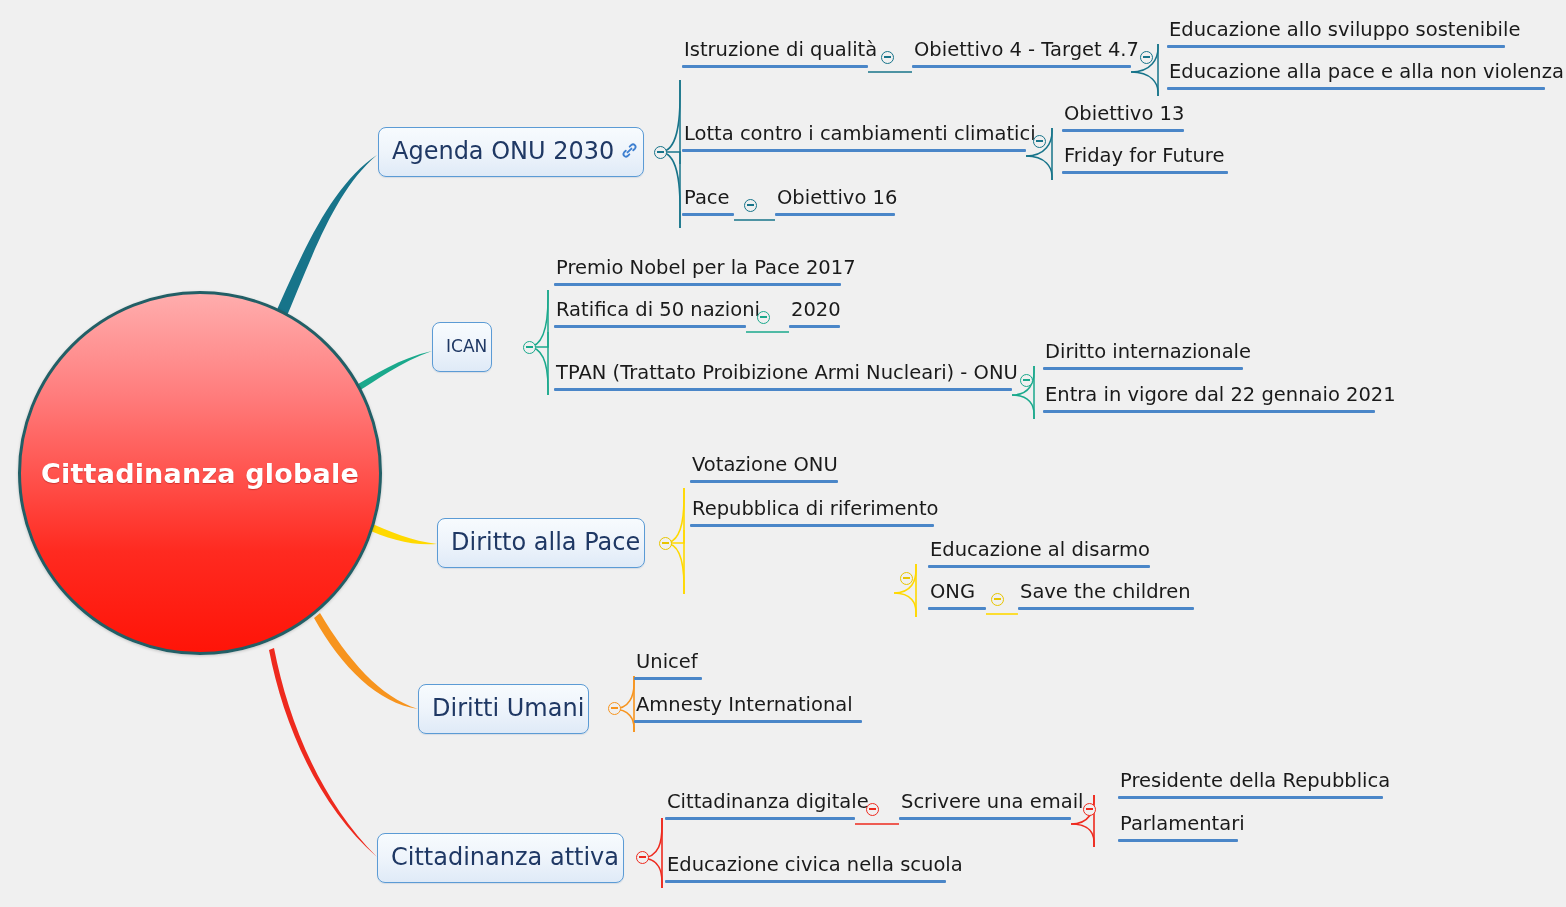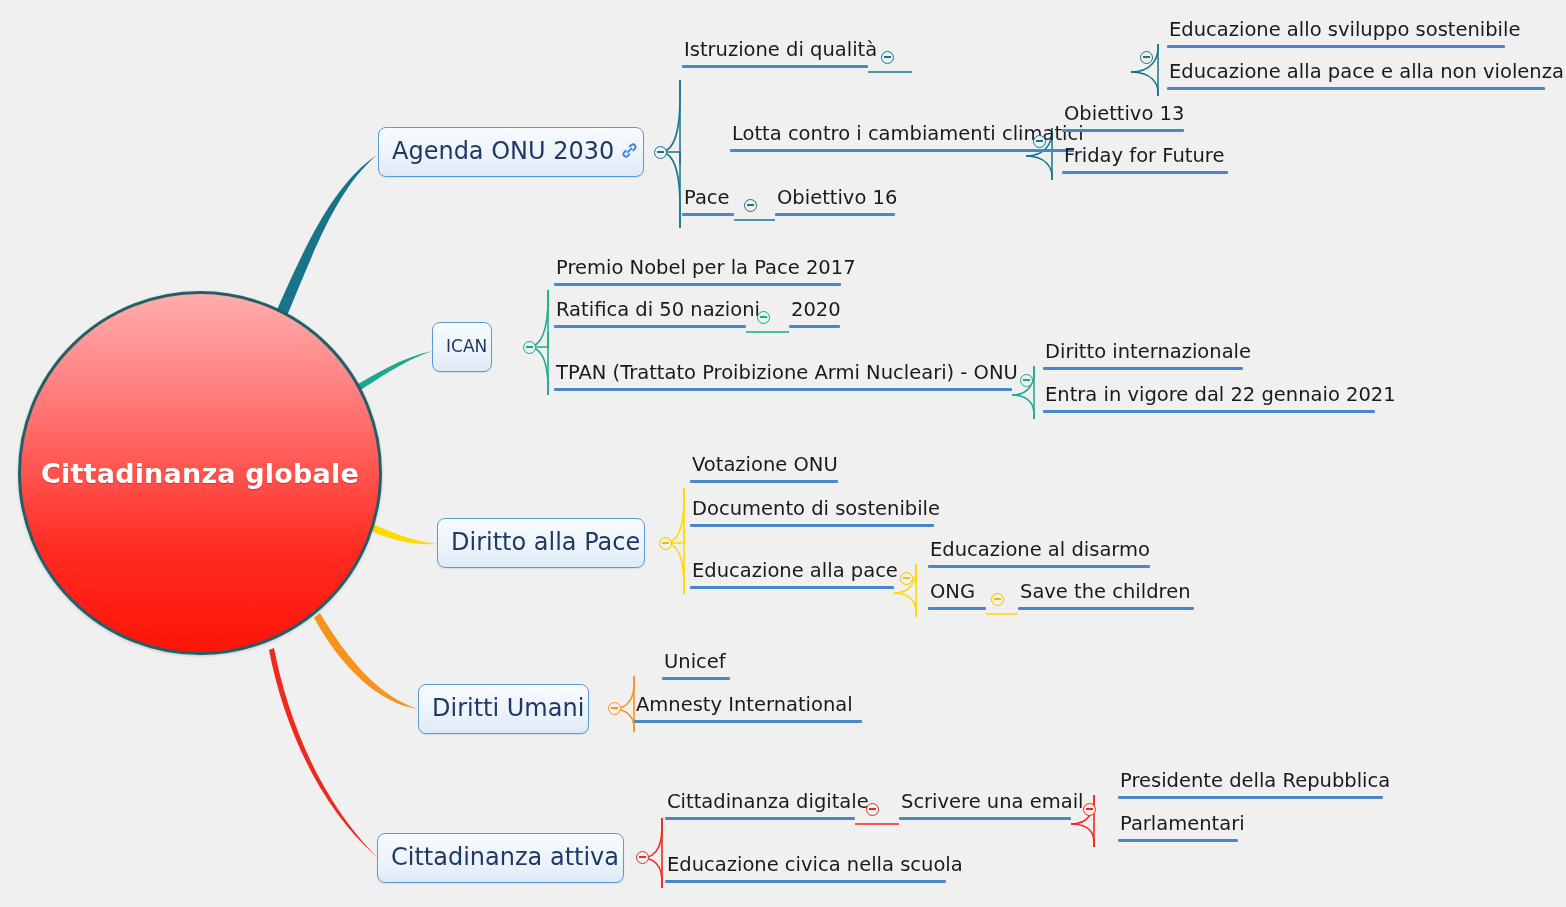--- a/index.html
+++ b/index.html
@@ -198,32 +198,36 @@
 
   <div class="boxnode" style="left:418px;top:684px;height:50px;">
     <span class="txt">Diritti Umani</span>
   </div>
 
   <div class="unode" style="left:682px;top:40px;">
     <span class="ulabel">Istruzione di qualità</span>
     <span class="uline" style="width:186px;"></span>
   </div>
 
+  <div class="unode" style="left:912px;top:40px;">
+    <span class="ulabel">Obiettivo 4 - Target 4.7</span>
+    <span class="uline" style="width:219px;"></span>
+  </div>
 
   <div class="unode" style="left:1167px;top:20px;">
     <span class="ulabel">Educazione allo sviluppo sostenibile</span>
     <span class="uline" style="width:338px;"></span>
   </div>
 
   <div class="unode" style="left:1167px;top:62px;">
     <span class="ulabel">Educazione alla pace e alla non violenza</span>
     <span class="uline" style="width:378px;"></span>
   </div>
 
-  <div class="unode" style="left:682px;top:124px;padding-left:48px;">
+  <div class="unode" style="left:682px;top:124px;">
     <span class="ulabel">Lotta contro i cambiamenti climatici</span>
     <span class="uline" style="width:344px;"></span>
   </div>
 
   <div class="unode" style="left:1062px;top:104px;">
     <span class="ulabel">Obiettivo 13</span>
     <span class="uline" style="width:122px;"></span>
   </div>
 
   <div class="unode" style="left:1062px;top:146px;">
@@ -270,45 +274,41 @@
     <span class="ulabel">Entra in vigore dal 22 gennaio 2021</span>
     <span class="uline" style="width:332px;"></span>
   </div>
 
   <div class="unode" style="left:690px;top:455px;">
     <span class="ulabel">Votazione ONU</span>
     <span class="uline" style="width:148px;"></span>
   </div>
 
   <div class="unode" style="left:690px;top:499px;">
-    <span class="ulabel">Documento di sostenibile</span>
+    <span class="ulabel">Repubblica di riferimento</span>
     <span class="uline" style="width:244px;"></span>
   </div>
 
-  <div class="unode" style="left:690px;top:561px;">
-    <span class="ulabel">Educazione alla pace</span>
-    <span class="uline" style="width:204px;"></span>
-  </div>
 
   <div class="unode" style="left:928px;top:540px;">
     <span class="ulabel">Educazione al disarmo</span>
     <span class="uline" style="width:222px;"></span>
   </div>
 
   <div class="unode" style="left:928px;top:582px;">
     <span class="ulabel">ONG</span>
     <span class="uline" style="width:58px;"></span>
   </div>
 
   <div class="unode" style="left:1018px;top:582px;">
     <span class="ulabel">Save the children</span>
     <span class="uline" style="width:176px;"></span>
   </div>
 
-  <div class="unode" style="left:634px;top:652px;margin-left:28px;">
+  <div class="unode" style="left:634px;top:652px;">
     <span class="ulabel">Unicef</span>
     <span class="uline" style="width:68px;"></span>
   </div>
 
   <div class="unode" style="left:634px;top:695px;">
     <span class="ulabel">Amnesty International</span>
     <span class="uline" style="width:228px;"></span>
   </div>
 
   <div class="unode" style="left:665px;top:792px;">

